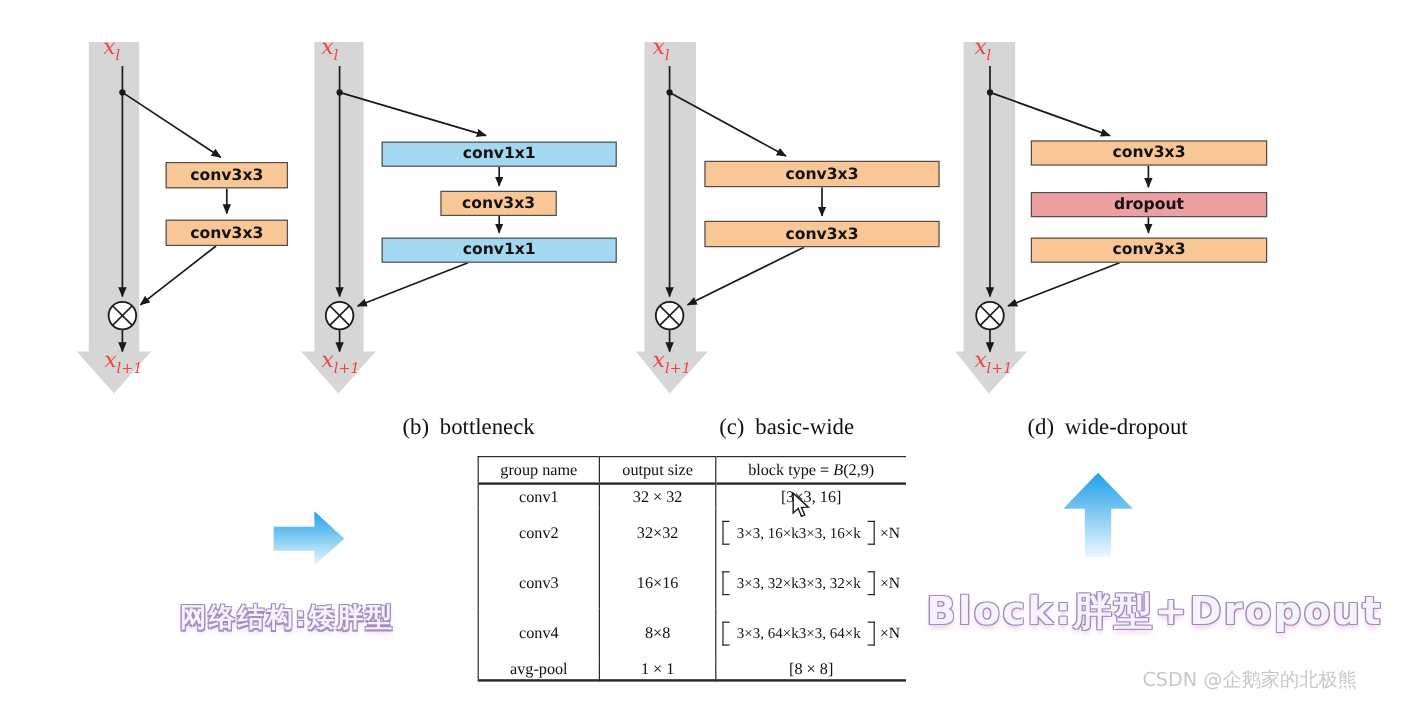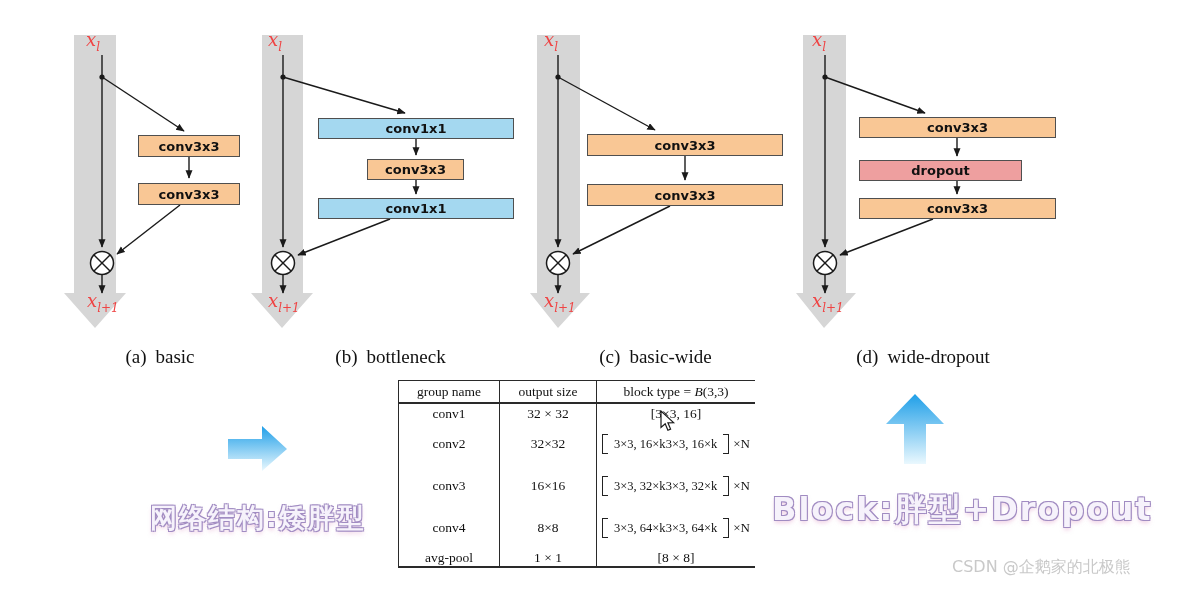--- a/index.html
+++ b/index.html
@@ -35,21 +35,21 @@
   .brkl{width:5px;border:1.4px solid #222;border-right:none;}
   .brkr{width:5px;border:1.4px solid #222;border-left:none;}
   .mxl{display:flex;flex-direction:row;justify-content:center;padding:2px 6px;line-height:1.35;white-space:nowrap;}
   .sfx{align-self:center;margin-left:4px;font-size:13px;}
 
   .anno{position:absolute;font-family:"DejaVu Sans",sans-serif;font-weight:bold;letter-spacing:2px;
         color:#f6f2fb;white-space:nowrap;
         text-shadow:-1px -1px 0 var(--annotation_purple,#a18cc2),1px -1px 0 var(--annotation_purple,#a18cc2),
                     -1px 1px 0 var(--annotation_purple,#a18cc2),1px 1px 0 var(--annotation_purple,#a18cc2),
                     0 3px 4px rgba(228,168,205,0.55);}
-  .anno.left{left:150px;top:500px;font-size:27px;}
+  .anno.left{left:150px;top:500px;font-size:22px;}
   .anno.right{left:772px;top:488px;font-size:32px;}
 
   .wm{position:absolute;left:952px;top:557px;font-family:"DejaVu Sans",sans-serif;font-size:16px;
       color:var(--watermark_gray,#c9c9c9);white-space:nowrap;}
 
   .bluearrow{position:absolute;}
   .cursor{position:absolute;left:659px;top:410px;}
 </style>
 </head>
 <body>
@@ -148,30 +148,29 @@
       <line x1="137" y1="194" x2="44" y2="230" stroke="#1a1a1a" stroke-width="1.4" marker-end="url(#arr)"></line>
       <circle cx="29" cy="238" r="11.5" fill="#fff" stroke="#1a1a1a" stroke-width="1.5"></circle>
       <line x1="21" y1="230" x2="37" y2="246" stroke="#1a1a1a" stroke-width="1.4"></line>
       <line x1="37" y1="230" x2="21" y2="246" stroke="#1a1a1a" stroke-width="1.4"></line>
       <line x1="29" y1="250" x2="29" y2="268" stroke="#1a1a1a" stroke-width="1.4" marker-end="url(#arr)"></line>
     </svg>
     <span class="xlabel" style="left:16px;top:4px;"><i>x</i><sub>l</sub></span>
     <div class="convbox orange" style="left:63px;top:92px;width:197px;height:21px;">
         <span>conv3x3</span>
       </div>
-    <div class="convbox pink" style="left:63px;top:135px;width:163px;height:21px;">
+    <div class="convbox pink" style="left:63px;top:135px;width:197px;height:21px;">
         <span>dropout</span>
       </div>
     <div class="convbox orange" style="left:63px;top:173px;width:197px;height:21px;">
         <span>conv3x3</span>
       </div>
     <span class="xlabel" style="left:16px;top:265px;"><i>x</i><sub>l+1</sub></span>
   </div>
 
-  <div class="caption" style="left:95px;width:130px;"><span class="idx">(a)</span><span>basic</span></div>
   <div class="caption" style="left:308px;width:165px;"><span class="idx">(b)</span><span>bottleneck</span></div>
   <div class="caption" style="left:573px;width:165px;"><span class="idx">(c)</span><span>basic-wide</span></div>
   <div class="caption" style="left:828px;width:190px;"><span class="idx">(d)</span><span>wide-dropout</span></div>
 
   <svg class="bluearrow" style="left:222px;top:418px;" width="70" height="56">
     <defs>
       <linearGradient id="bg1" x1="0" y1="0" x2="0" y2="1">
         <stop offset="0" style="stop-color:var(--arrow_blue_top,#1f9fe8)"></stop>
         <stop offset="1" style="stop-color:var(--arrow_blue_bottom,#eaf8fe)"></stop>
       </linearGradient>
@@ -187,21 +186,21 @@
       </linearGradient>
     </defs>
     <polygon points="33,4 62,34 44,34 44,74 22,74 22,34 4,34" fill="url(#bg2)"></polygon>
   </svg>
 
   <table class="wrntable">
     <thead>
       <tr>
         <th class="c1">group name</th>
         <th class="c2">output size</th>
-        <th class="c3"><span>block type = </span><i>B</i><span>(3,3)</span></th>
+        <th class="c3"><span>block type = </span><i>B</i><span>(2,9)</span></th>
       </tr>
     </thead>
     <tbody>
       <tr class="r-thin">
         <td class="c1">conv1</td>
         <td class="c2">32 × 32</td>
         <td class="c3">[3×3, 16]</td>
       </tr>
       <tr class="r-mx">
         <td class="c1">conv2</td>

